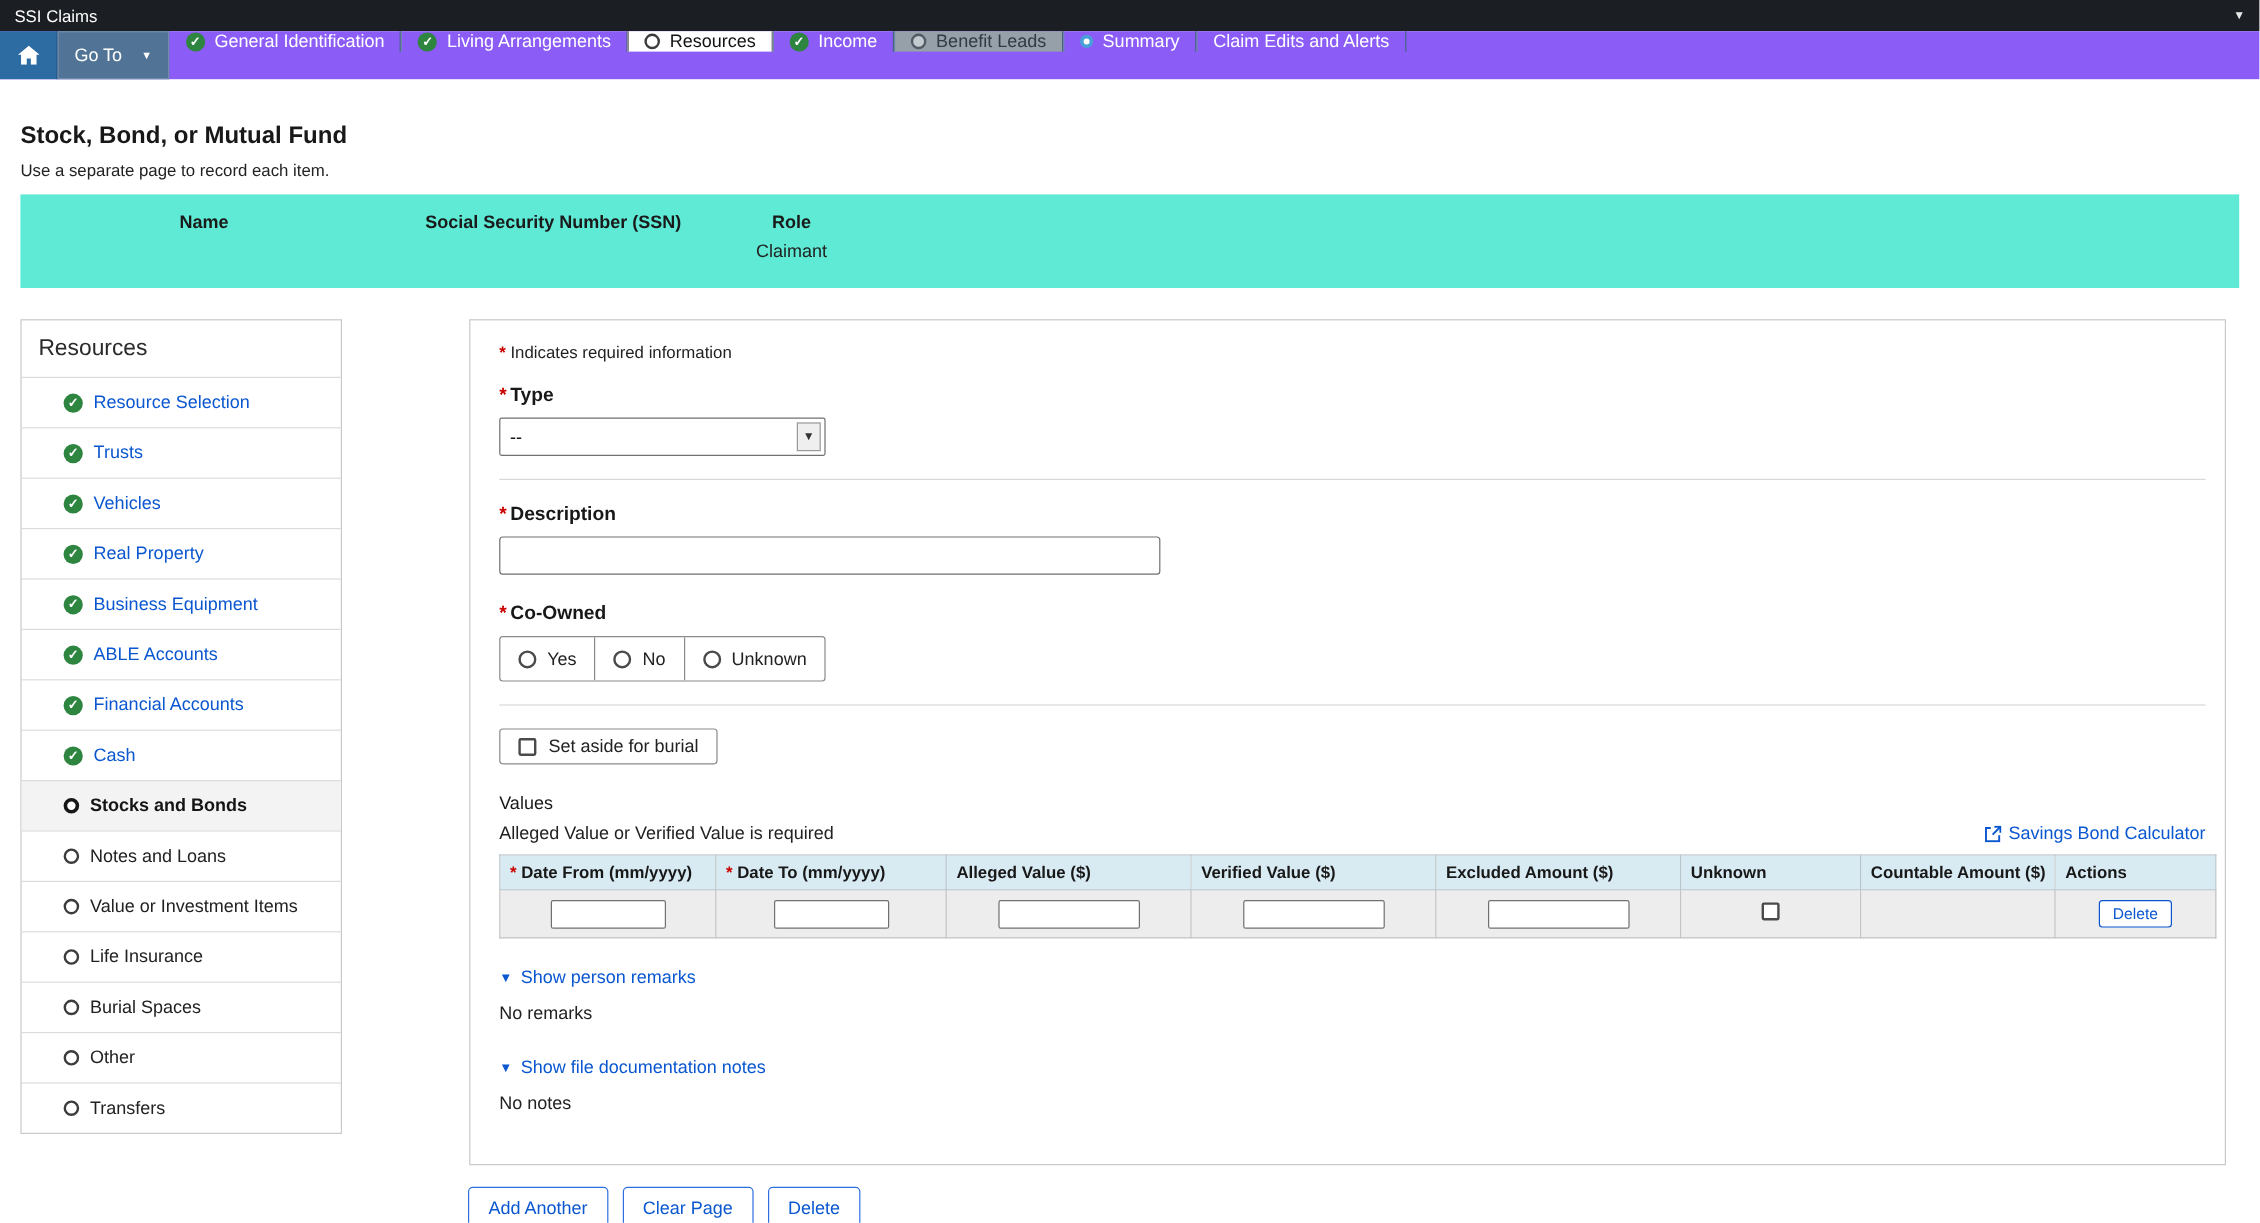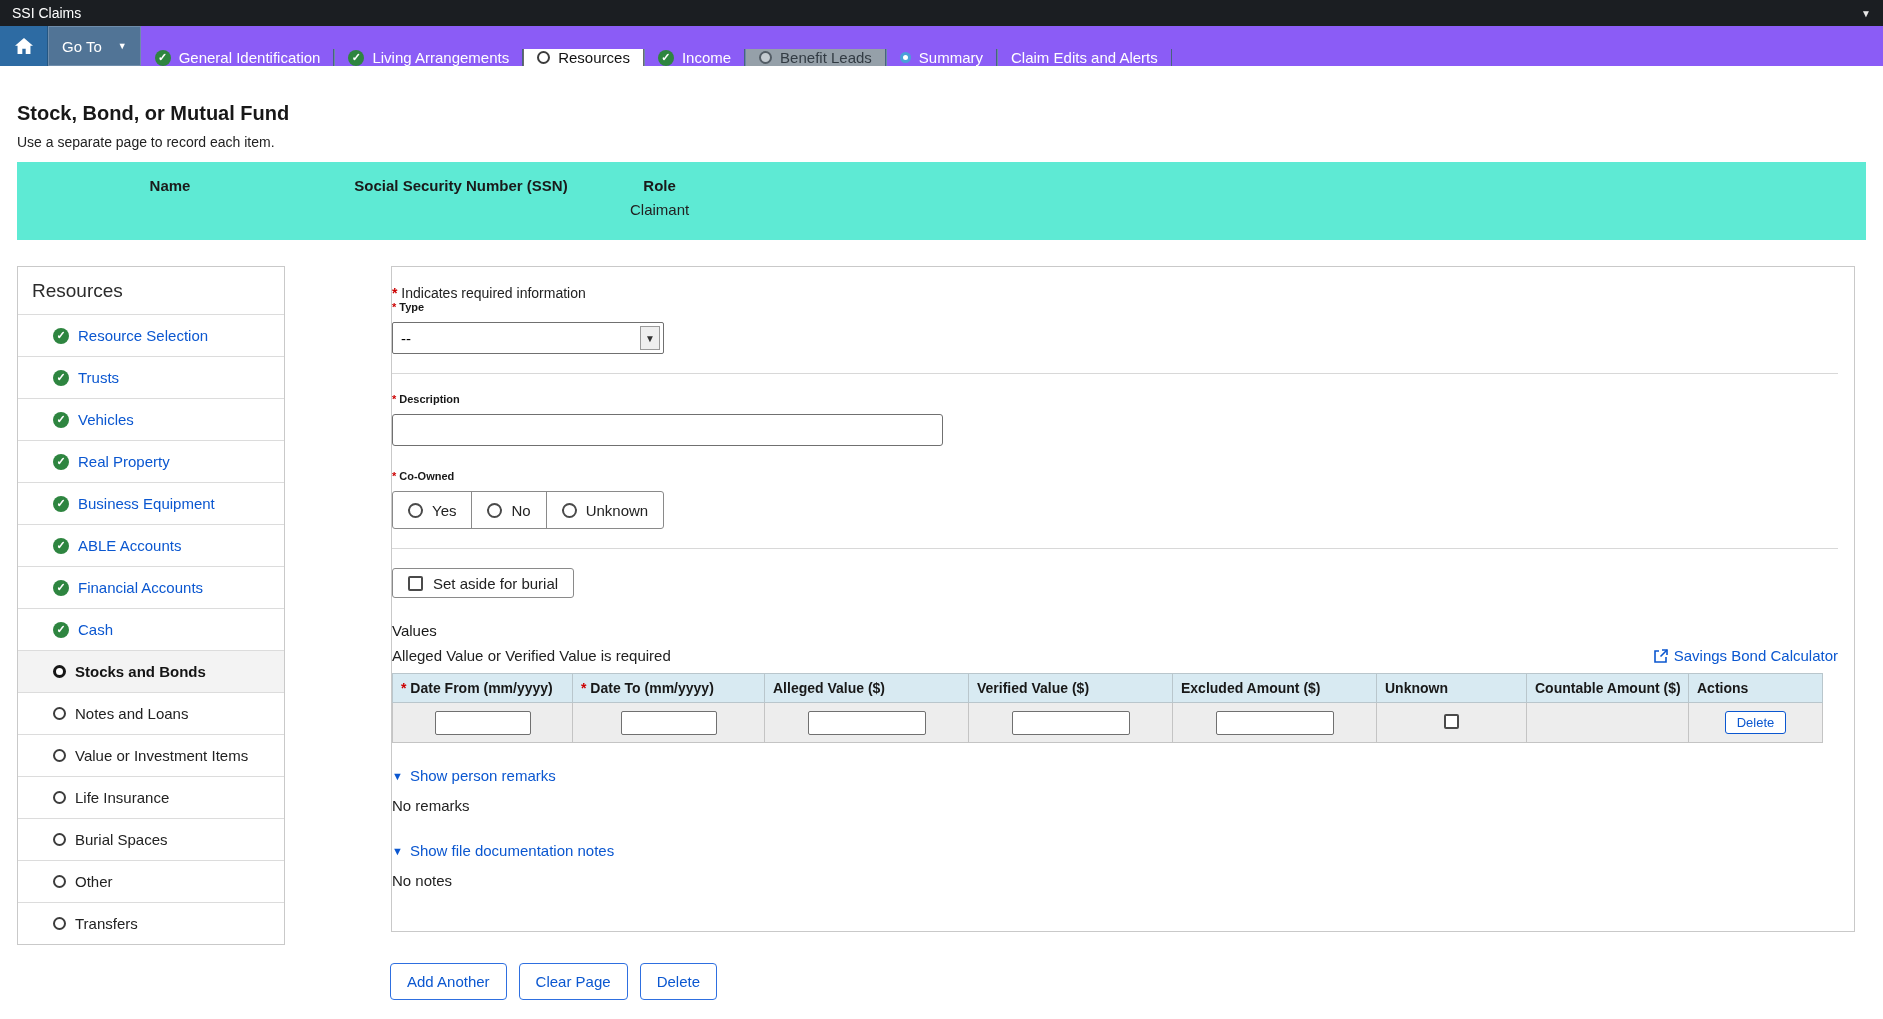--- a/index.html
+++ b/index.html
@@ -28,21 +28,21 @@
     width: 48px; border: none; background: #2d6ba3; cursor: pointer;
     display: flex; align-items: center; justify-content: center;
     border-right: 1px solid #235682;
   }
   .goto-btn {
     background: #517496; border: 1px solid #6f8dab; color: #fff;
     font-family: inherit; font-size: 15px; cursor: pointer;
     display: flex; align-items: center; gap: 16px; padding: 0 13px; margin: 0;
   }
   .goto-caret { font-size: 9px; }
-  .tabs { display: flex; align-items: flex-end; margin-left: 1px; }
+  .tabs { display: flex; align-items: flex-start; margin-left: 1px; }
   .tab {
     border: none; border-right: 1px solid #47637e; border-left: 1px solid #6c89a6;
     background: transparent; color: #fff; font-family: inherit; font-size: 15px;
     display: flex; align-items: center; gap: 8px; padding: 0 13px; cursor: pointer;
     white-space: nowrap;
   }
   .tab:first-child { border-left: none; }
   .tab.t-active { background: #ffffff; color: #111; border-left-color: #6b6b6b; border-right-color: #6b6b6b; }
   .tab.t-disabled { background: #95a0a9; color: #323b43; }
 
@@ -79,24 +79,24 @@
   .sb-list { list-style: none; }
   .sb-item {
     display: flex; align-items: center; gap: 9px;
     height: 42px; padding-left: 35px; border-top: 1px solid #dcdcdc;
   }
   .sb-item.current { background: #f3f3f3; }
   .sb-link { color: #0b57d0; text-decoration: none; font-size: 15px; cursor: pointer; }
   .sb-current-label { font-size: 15px; font-weight: bold; color: #141414; }
 
   
-  .form-panel { width: 1464px; border: 1px solid #c9c9c9; background: #fff; padding: 18px 16px 42px 0; }
+  .form-panel { width: 1464px; border: 1px solid #c9c9c9; background: #fff; padding: 18px 16px 42px 24px; }
   .req { color: #cc0000; font-weight: bold; }
   .required-note { font-size: 14px; color: #222; }
-  .field-label { font-size: 11px; font-weight: bold; margin: 0 0 9px 0; color: #181818; }
+  .field-label { font-size: 16px; font-weight: bold; margin: 20px 0 9px 0; color: #181818; }
   .field-label .req { margin-right: 3px; }
 
   .select-wrap { position: relative; width: 272px; }
   .type-select {
     width: 272px; height: 32px; font-family: inherit; font-size: 15px;
     border: 1px solid #707070; border-radius: 2px; background: #fff;
     padding: 0 26px 0 8px; appearance: none; -webkit-appearance: none;
   }
   .select-arrow {
     position: absolute; right: 4px; top: 4px; width: 20px; height: 24px;

